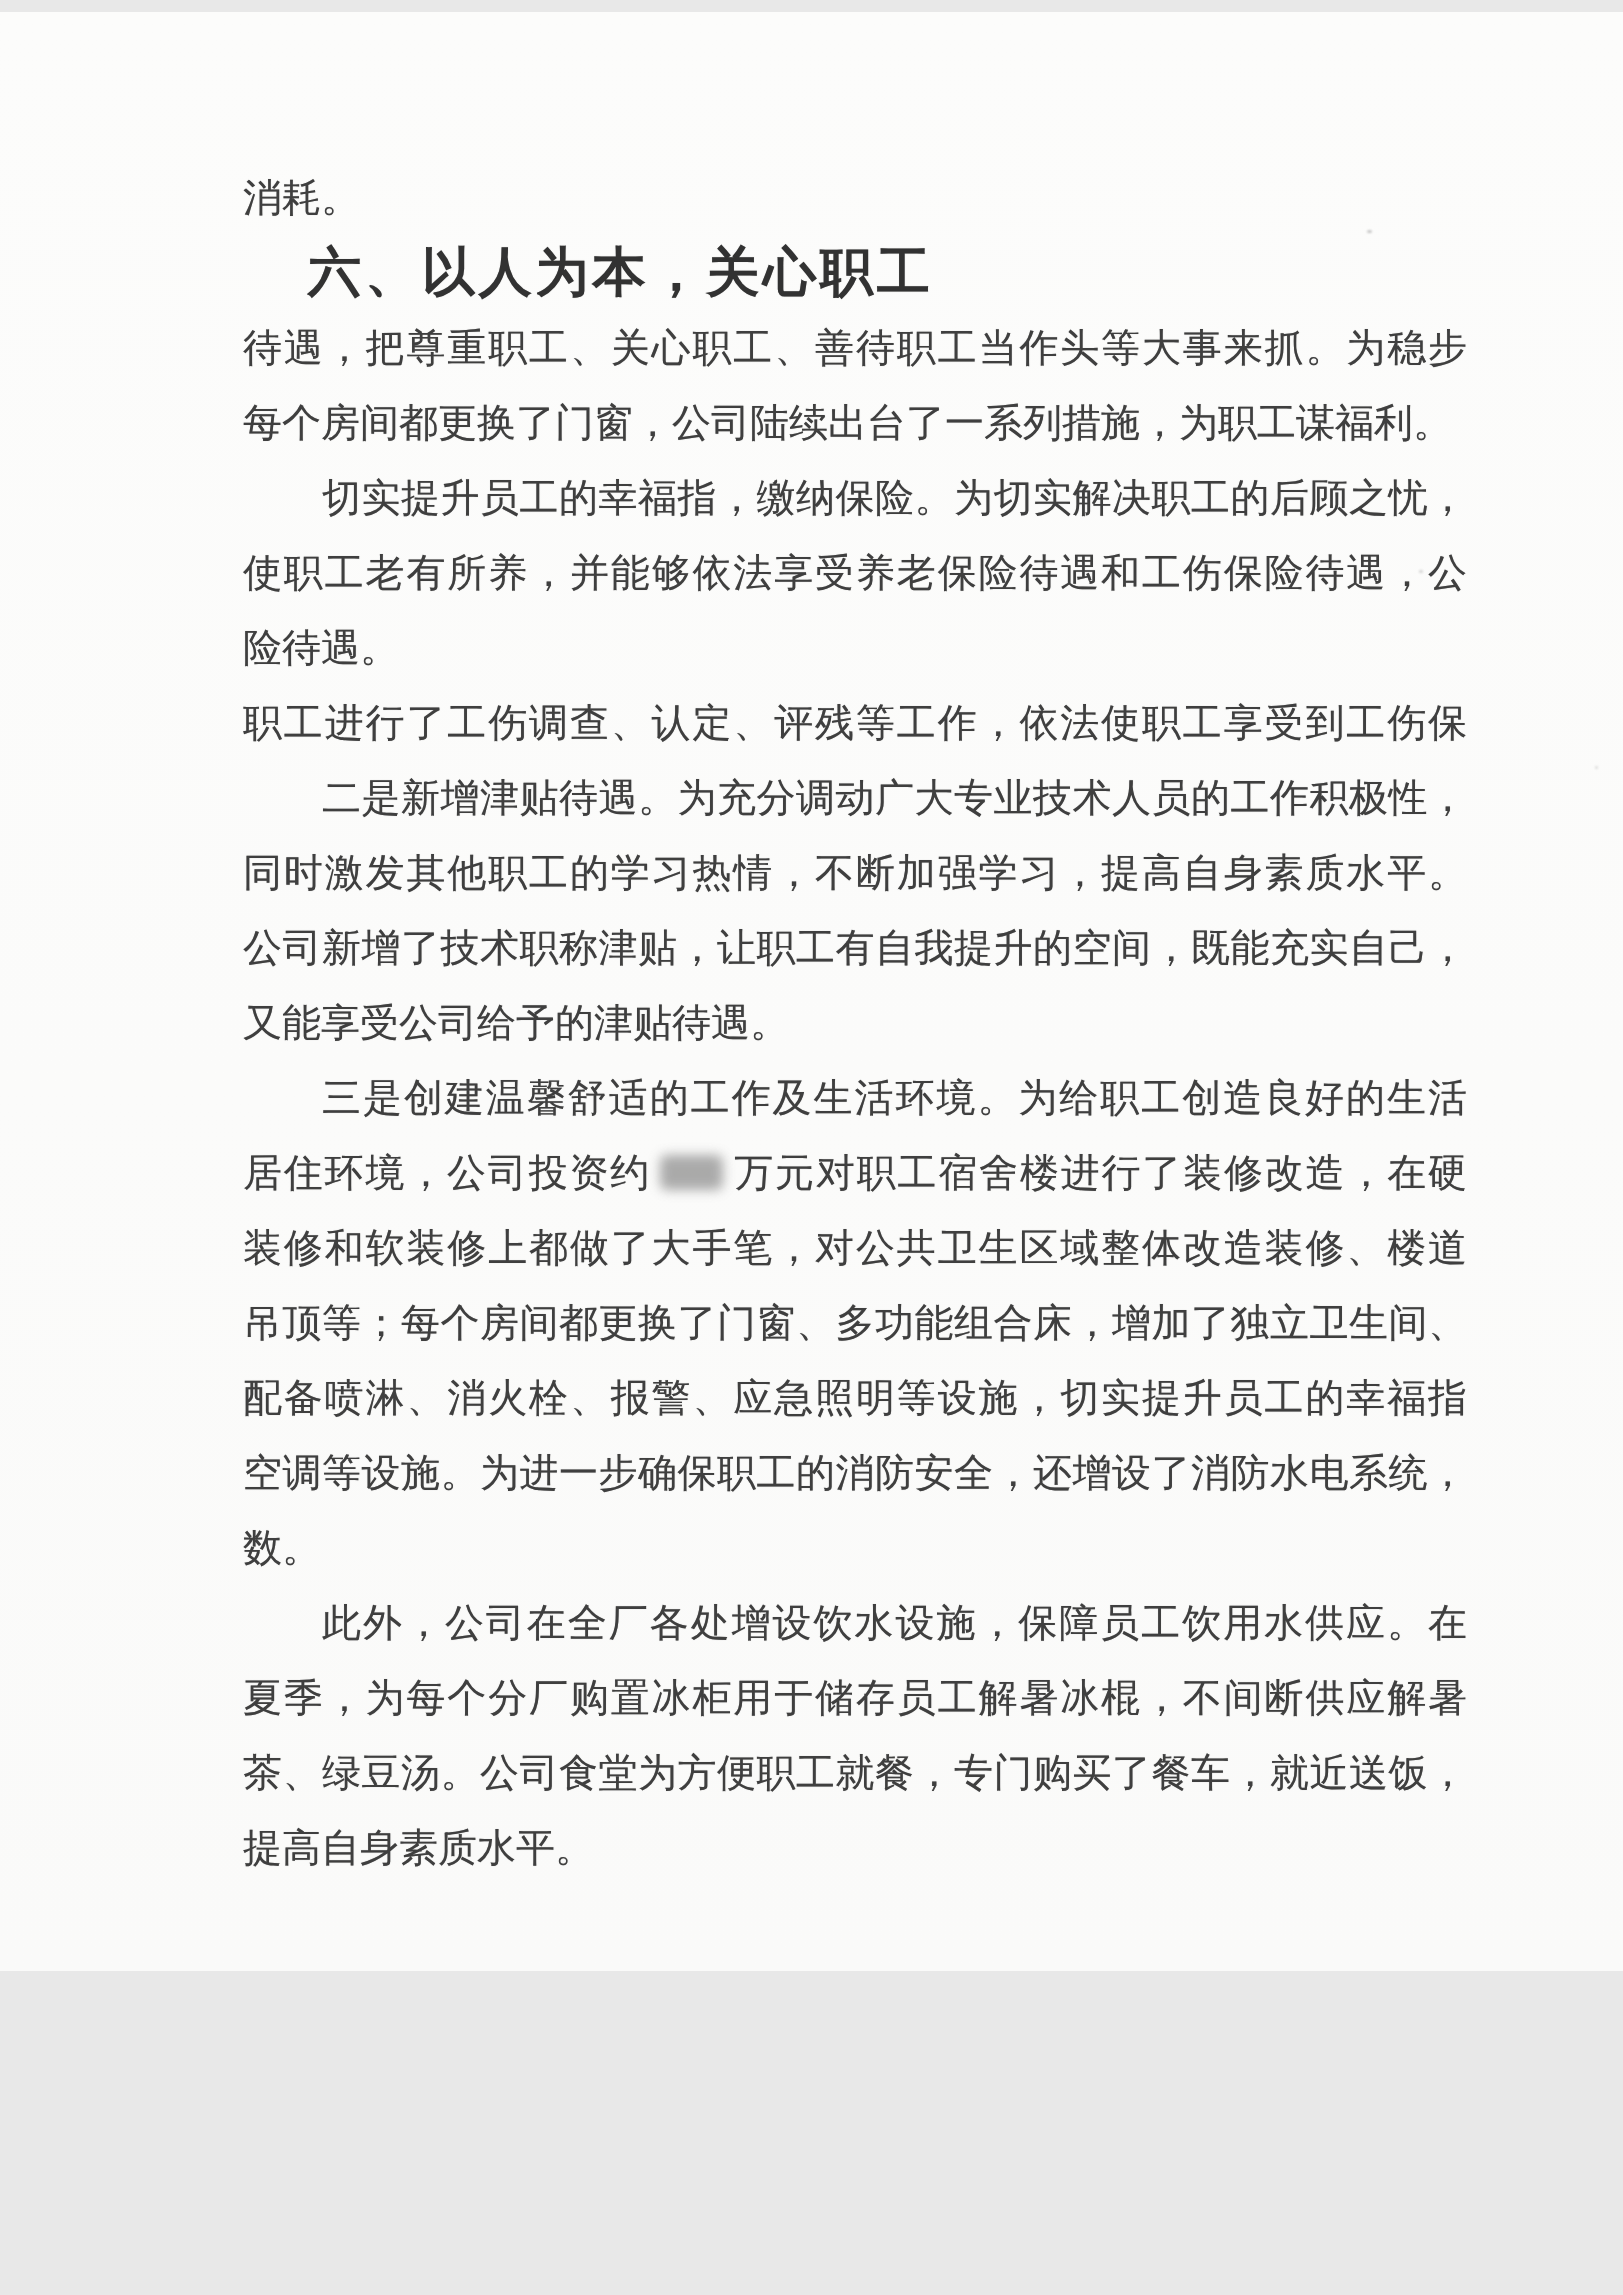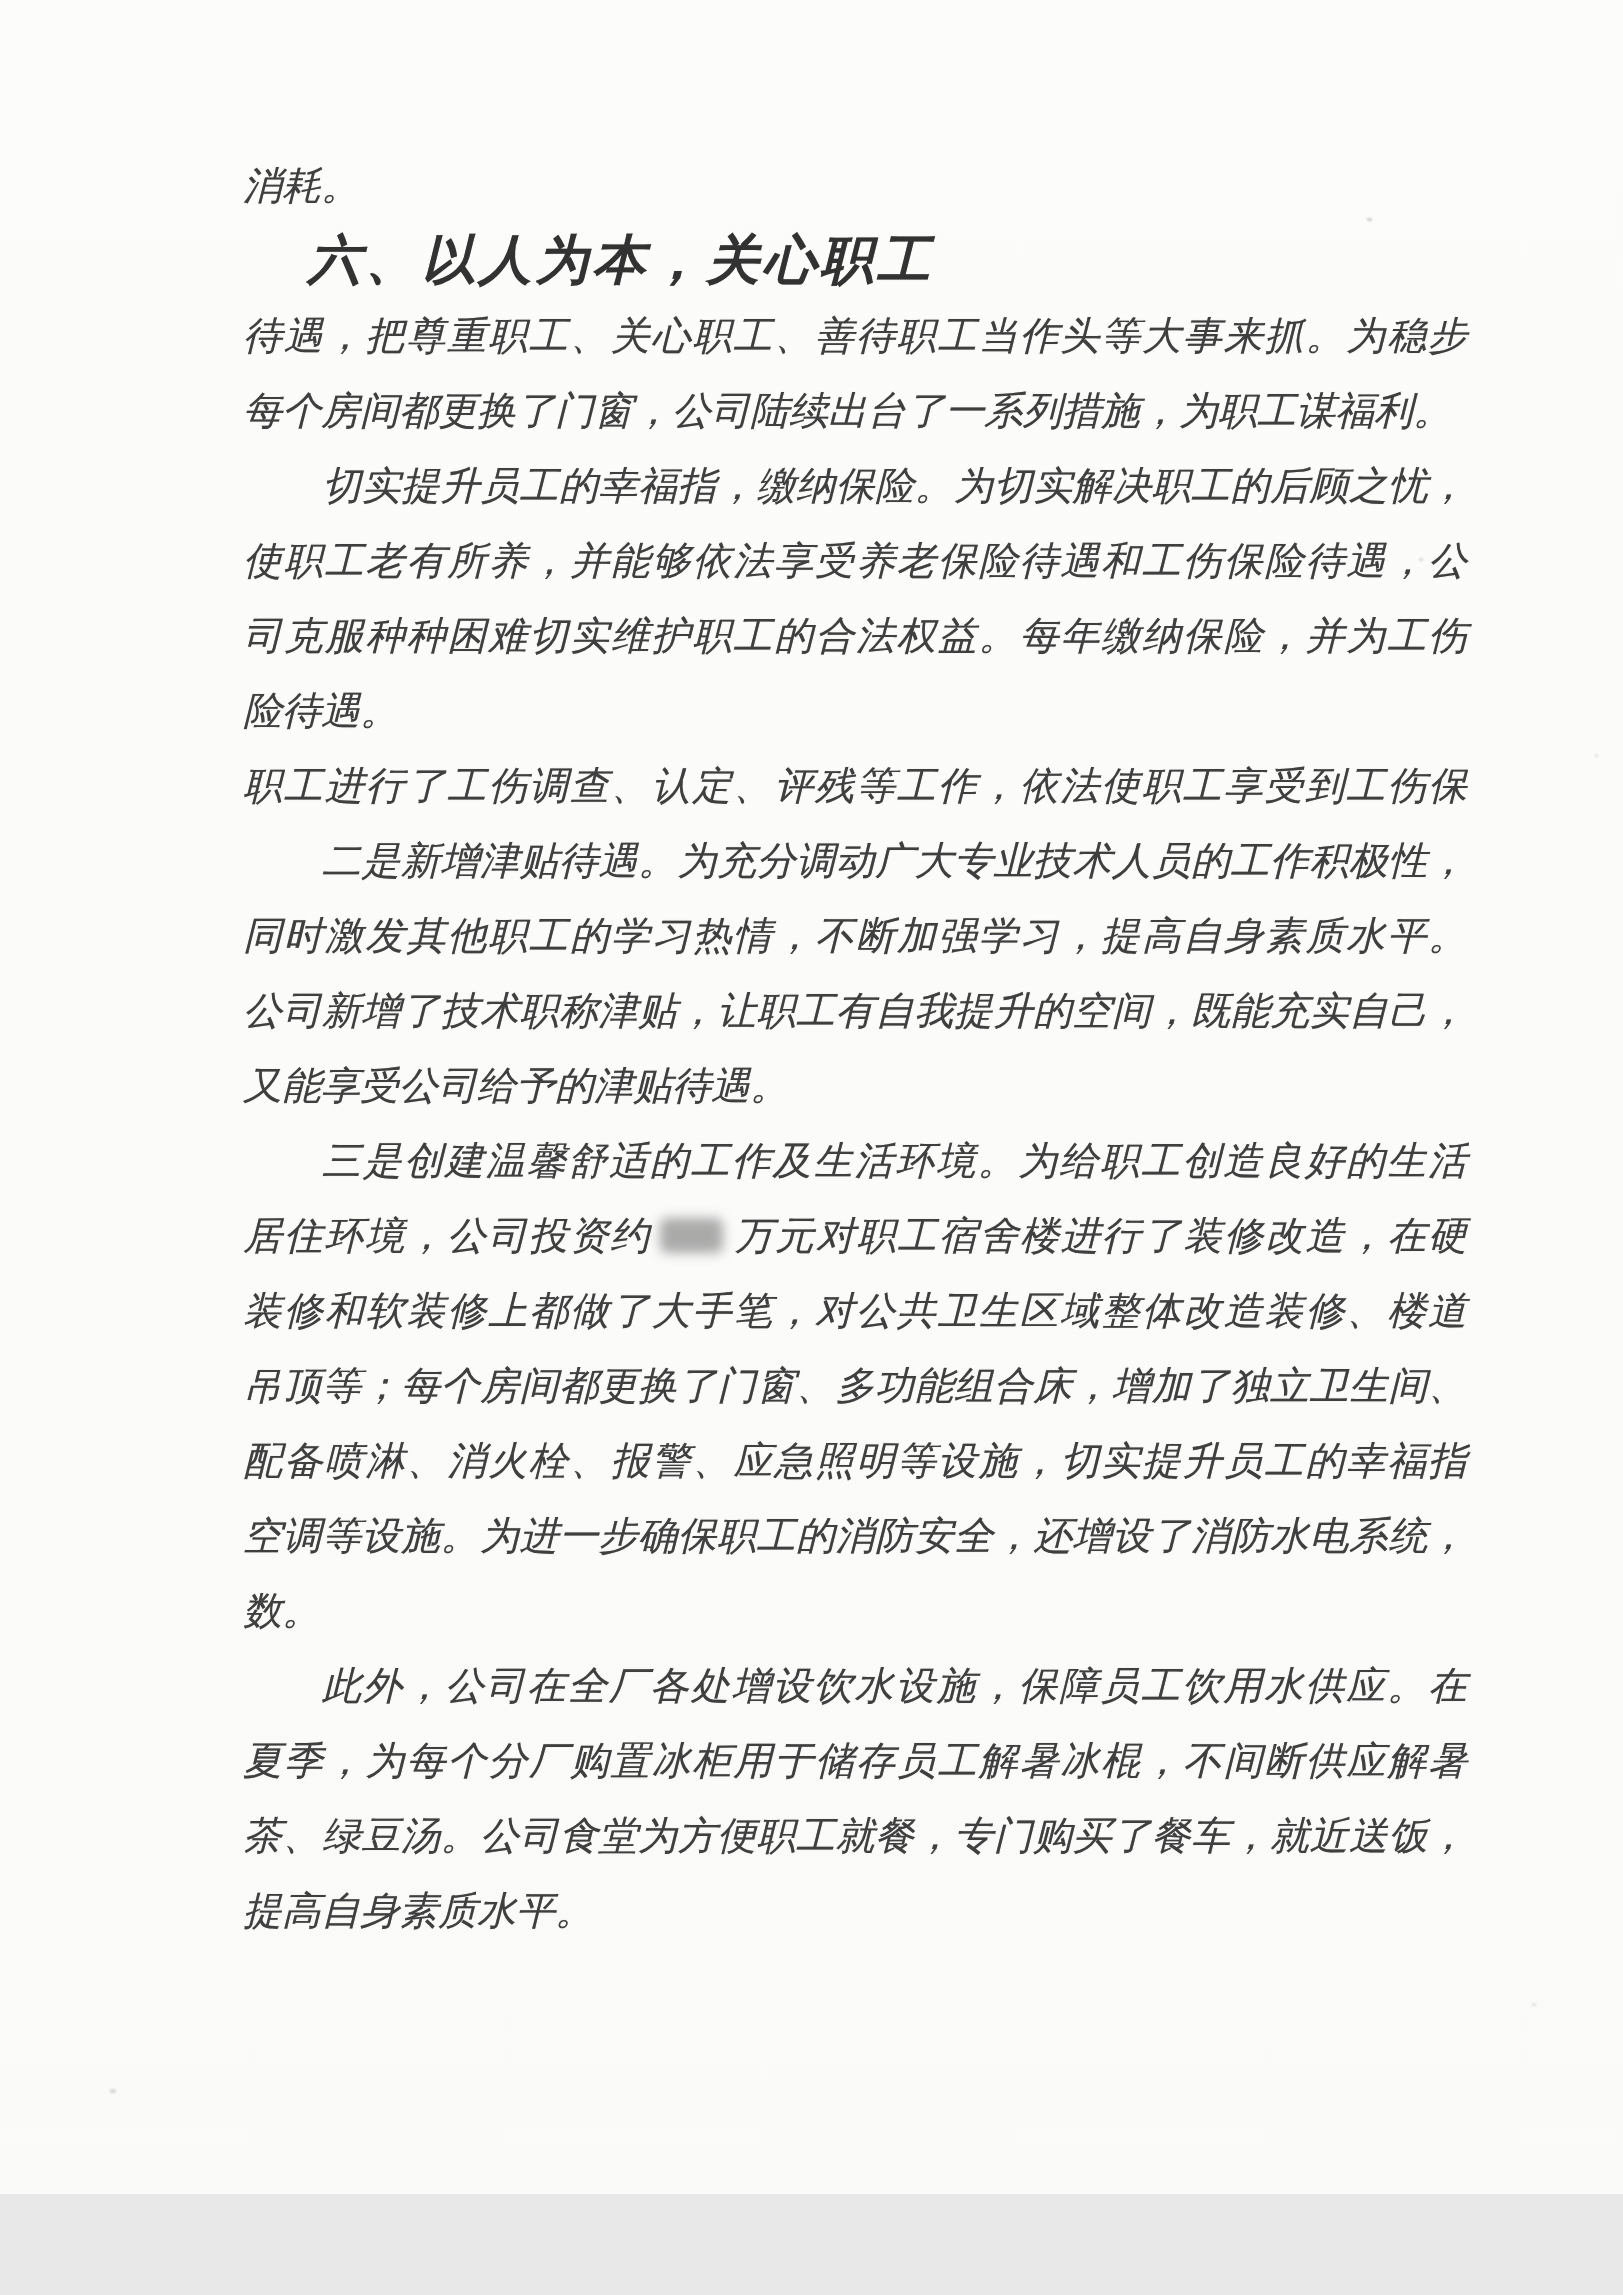--- a/index.html
+++ b/index.html
@@ -3,26 +3,25 @@
 <meta charset="utf-8">
 <style>
   html, body {
     margin: 0;
     padding: 0;
     background: #e8e8e8;
   }
   .page {
     position: relative;
     width: 1623px;
-    height: 2194px;
-    margin: 0 auto;
+    height: 1959px;
+    margin: 12px auto;
     background: linear-gradient(180deg, #fcfcfb 0%, #fbfbfa 55%, #fafaf9 100%);
     overflow: hidden;
     font-family: "Liberation Serif", "DejaVu Serif", serif;
-    font-style: italic;
   }
   .textblock {
     position: absolute;
     left: 243px;
     top: 148px;
     width: 1224px;
     color: var(--ink, #3f3f3f);
     font-size: 39px;
     text-shadow: 0 0 0.7px rgba(70, 70, 70, 0.55);
   }
@@ -81,21 +80,20 @@
 
     <div class="line end">消耗。</div>
 
     <div class="line heading">六、以人为本，关心职工</div>
 
     <div class="line">待遇，把尊重职工、关心职工、善待职工当作头等大事来抓。为稳步</div>
     <div class="line end">每个房间都更换了门窗，公司陆续出台了一系列措施，为职工谋福利。</div>
 
     <div class="line indent">切实提升员工的幸福指，缴纳保险。为切实解决职工的后顾之忧，</div>
     <div class="line">使职工老有所养，并能够依法享受养老保险待遇和工伤保险待遇，公</div>
-    <div class="line">司克服种种困难切实维护职工的合法权益。每年缴纳保险，并为工伤</div>
     <div class="line end">险待遇。</div>
     <div class="line">职工进行了工伤调查、认定、评残等工作，依法使职工享受到工伤保</div>
 
     <div class="line indent">二是新增津贴待遇。为充分调动广大专业技术人员的工作积极性，</div>
     <div class="line">同时激发其他职工的学习热情，不断加强学习，提高自身素质水平。</div>
     <div class="line">公司新增了技术职称津贴，让职工有自我提升的空间，既能充实自己，</div>
     <div class="line end">又能享受公司给予的津贴待遇。</div>
 
     <div class="line indent">三是创建温馨舒适的工作及生活环境。为给职工创造良好的生活</div>
     <div class="line"><span>居住环境，公司投资约</span><span class="redact"></span><span>万元对职工宿舍楼进行了装修改造，在硬</span></div>

